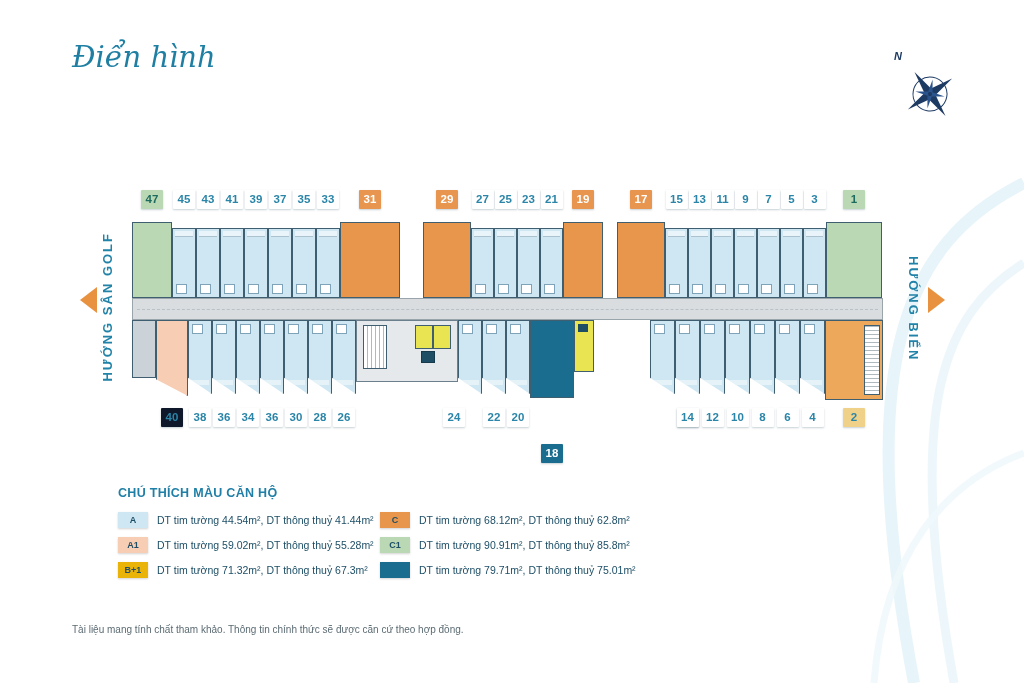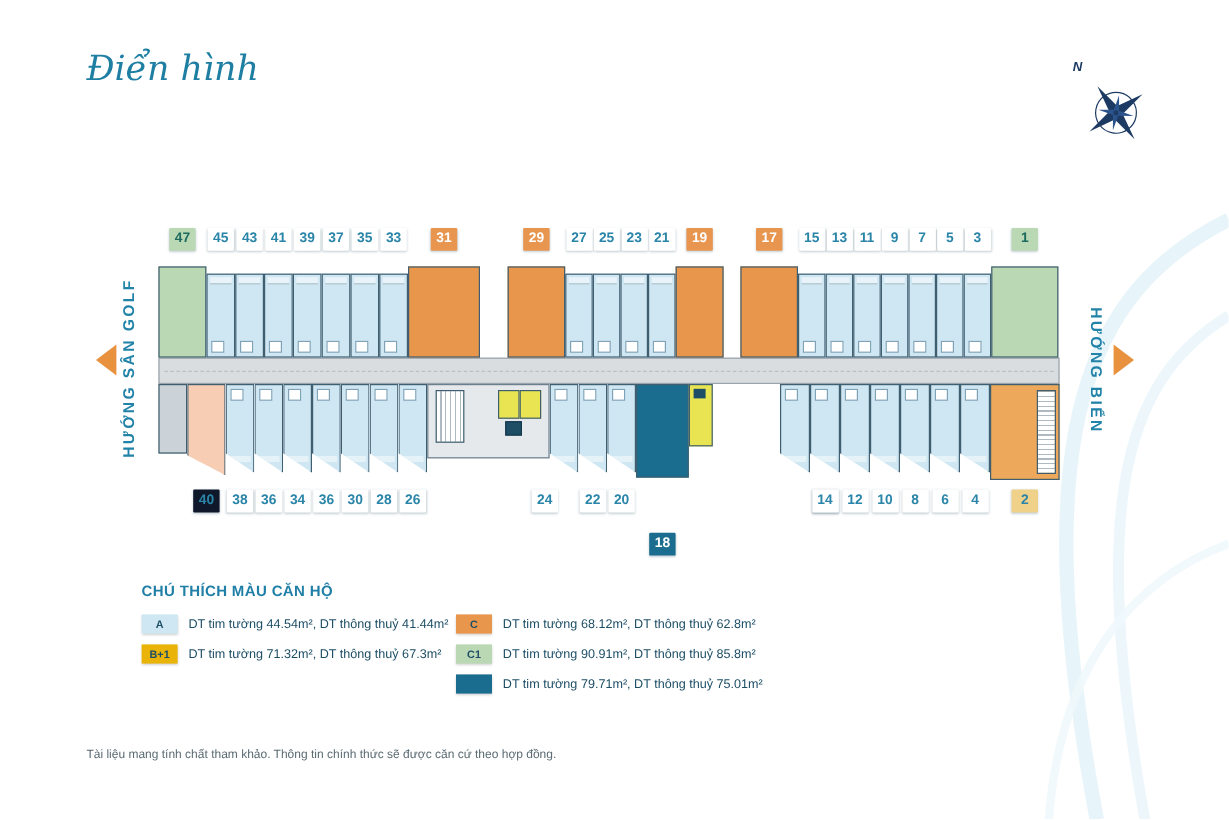--- a/index.html
+++ b/index.html
@@ -220,20 +220,24 @@
   </div>
 
   <div>
     <div class="legend-h">CHÚ THÍCH MÀU CĂN HỘ</div>
     <div class="legend-col" id="legend-col-1">
         <div class="legend-row">
           <span class="swatch" style="background: rgb(207, 231, 243);">A</span>
           <span class="legend-text">DT tim tường 44.54m², DT thông thuỷ 41.44m²</span>
         </div>
         <div class="legend-row">
+          <span class="swatch" style="background: rgb(247, 205, 180);">A1</span>
+          <span class="legend-text">DT tim tường 59.02m², DT thông thuỷ 55.28m²</span>
+        </div>
+        <div class="legend-row">
           <span class="swatch" style="background: #eab308;">B+1</span>
           <span class="legend-text">DT tim tường 71.32m², DT thông thuỷ 67.3m²</span>
         </div>
       </div>
     <div class="legend-col" id="legend-col-2">
         <div class="legend-row">
           <span class="swatch" style="background: rgb(233, 150, 77);">C</span>
           <span class="legend-text">DT tim tường 68.12m², DT thông thuỷ 62.8m²</span>
         </div>
         <div class="legend-row">

